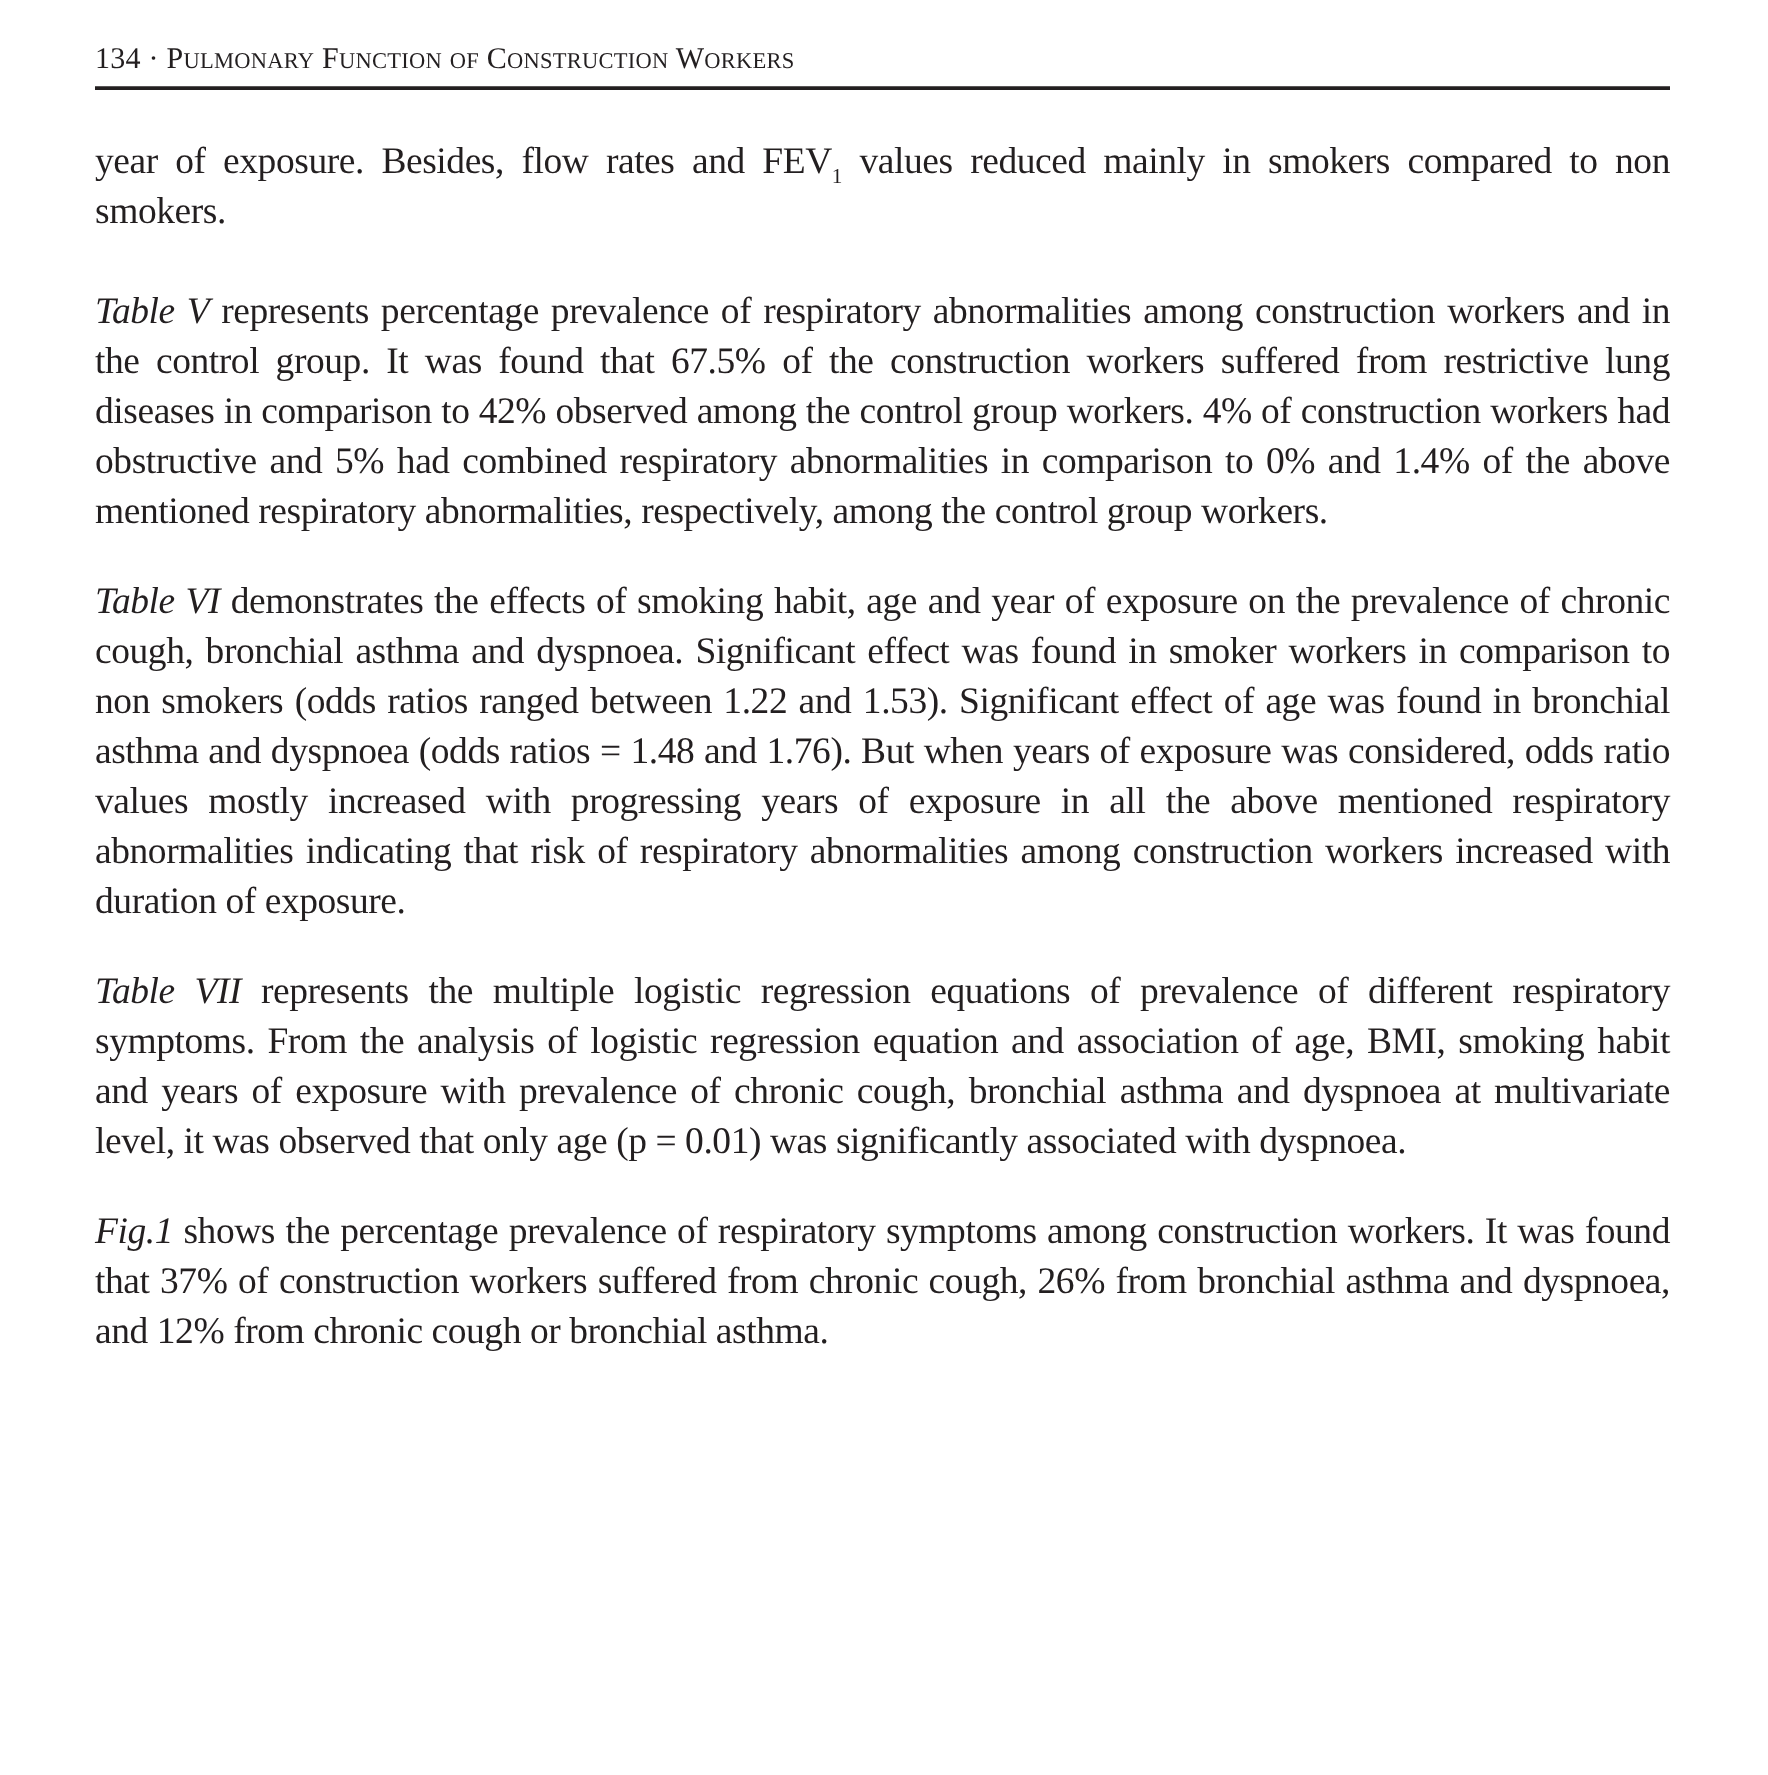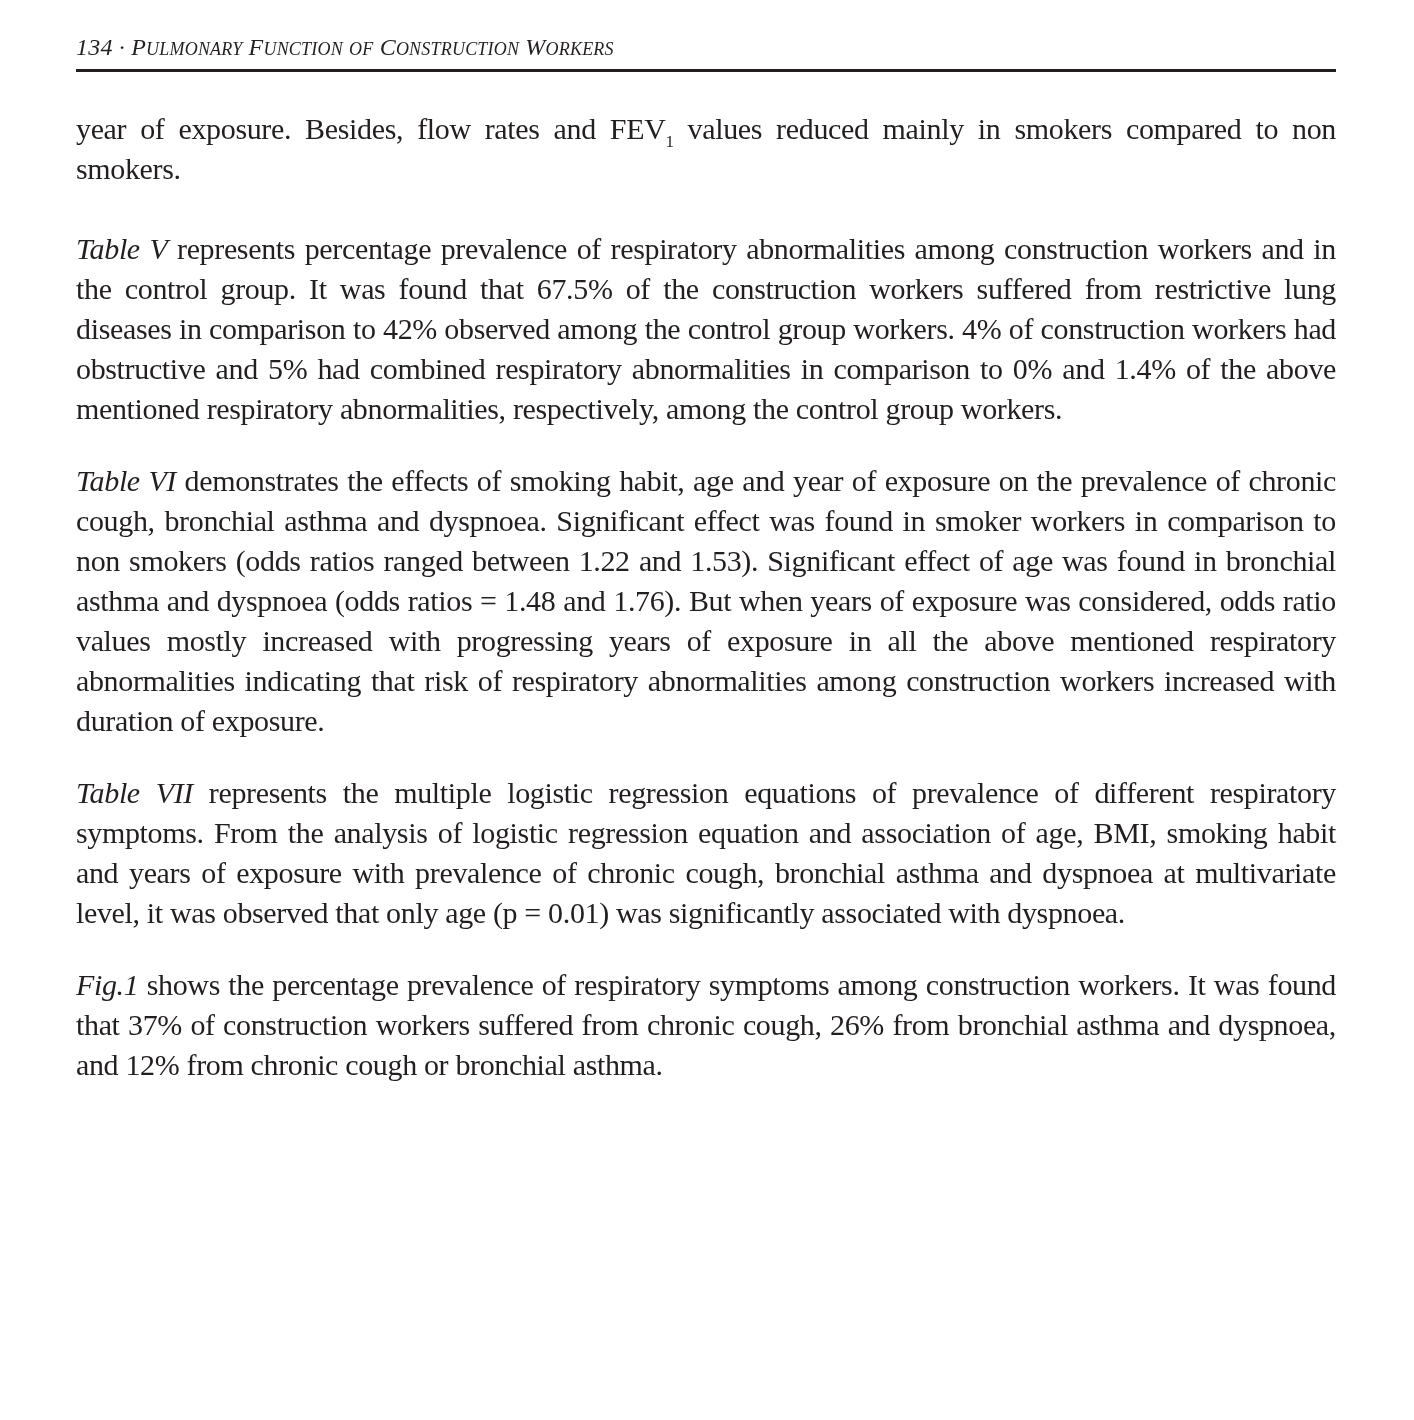--- a/index.html
+++ b/index.html
@@ -22,21 +22,20 @@
       width: 1260px;
     }
     .running-head {
       position: absolute;
       top: 33px;
       left: 0;
       font-size: 24px;
       line-height: 28px;
       letter-spacing: 0.2px;
       white-space: nowrap;
-      font-style: italic;
     }
     .running-head .sc-big { font-size: 24px; }
     .running-head .sc-small { font-size: 18px; text-transform: uppercase; }
     .head-rule {
       position: absolute;
       top: 69px;
       left: 0;
       width: 1260px;
       height: 3px;
       background: #231f20;

